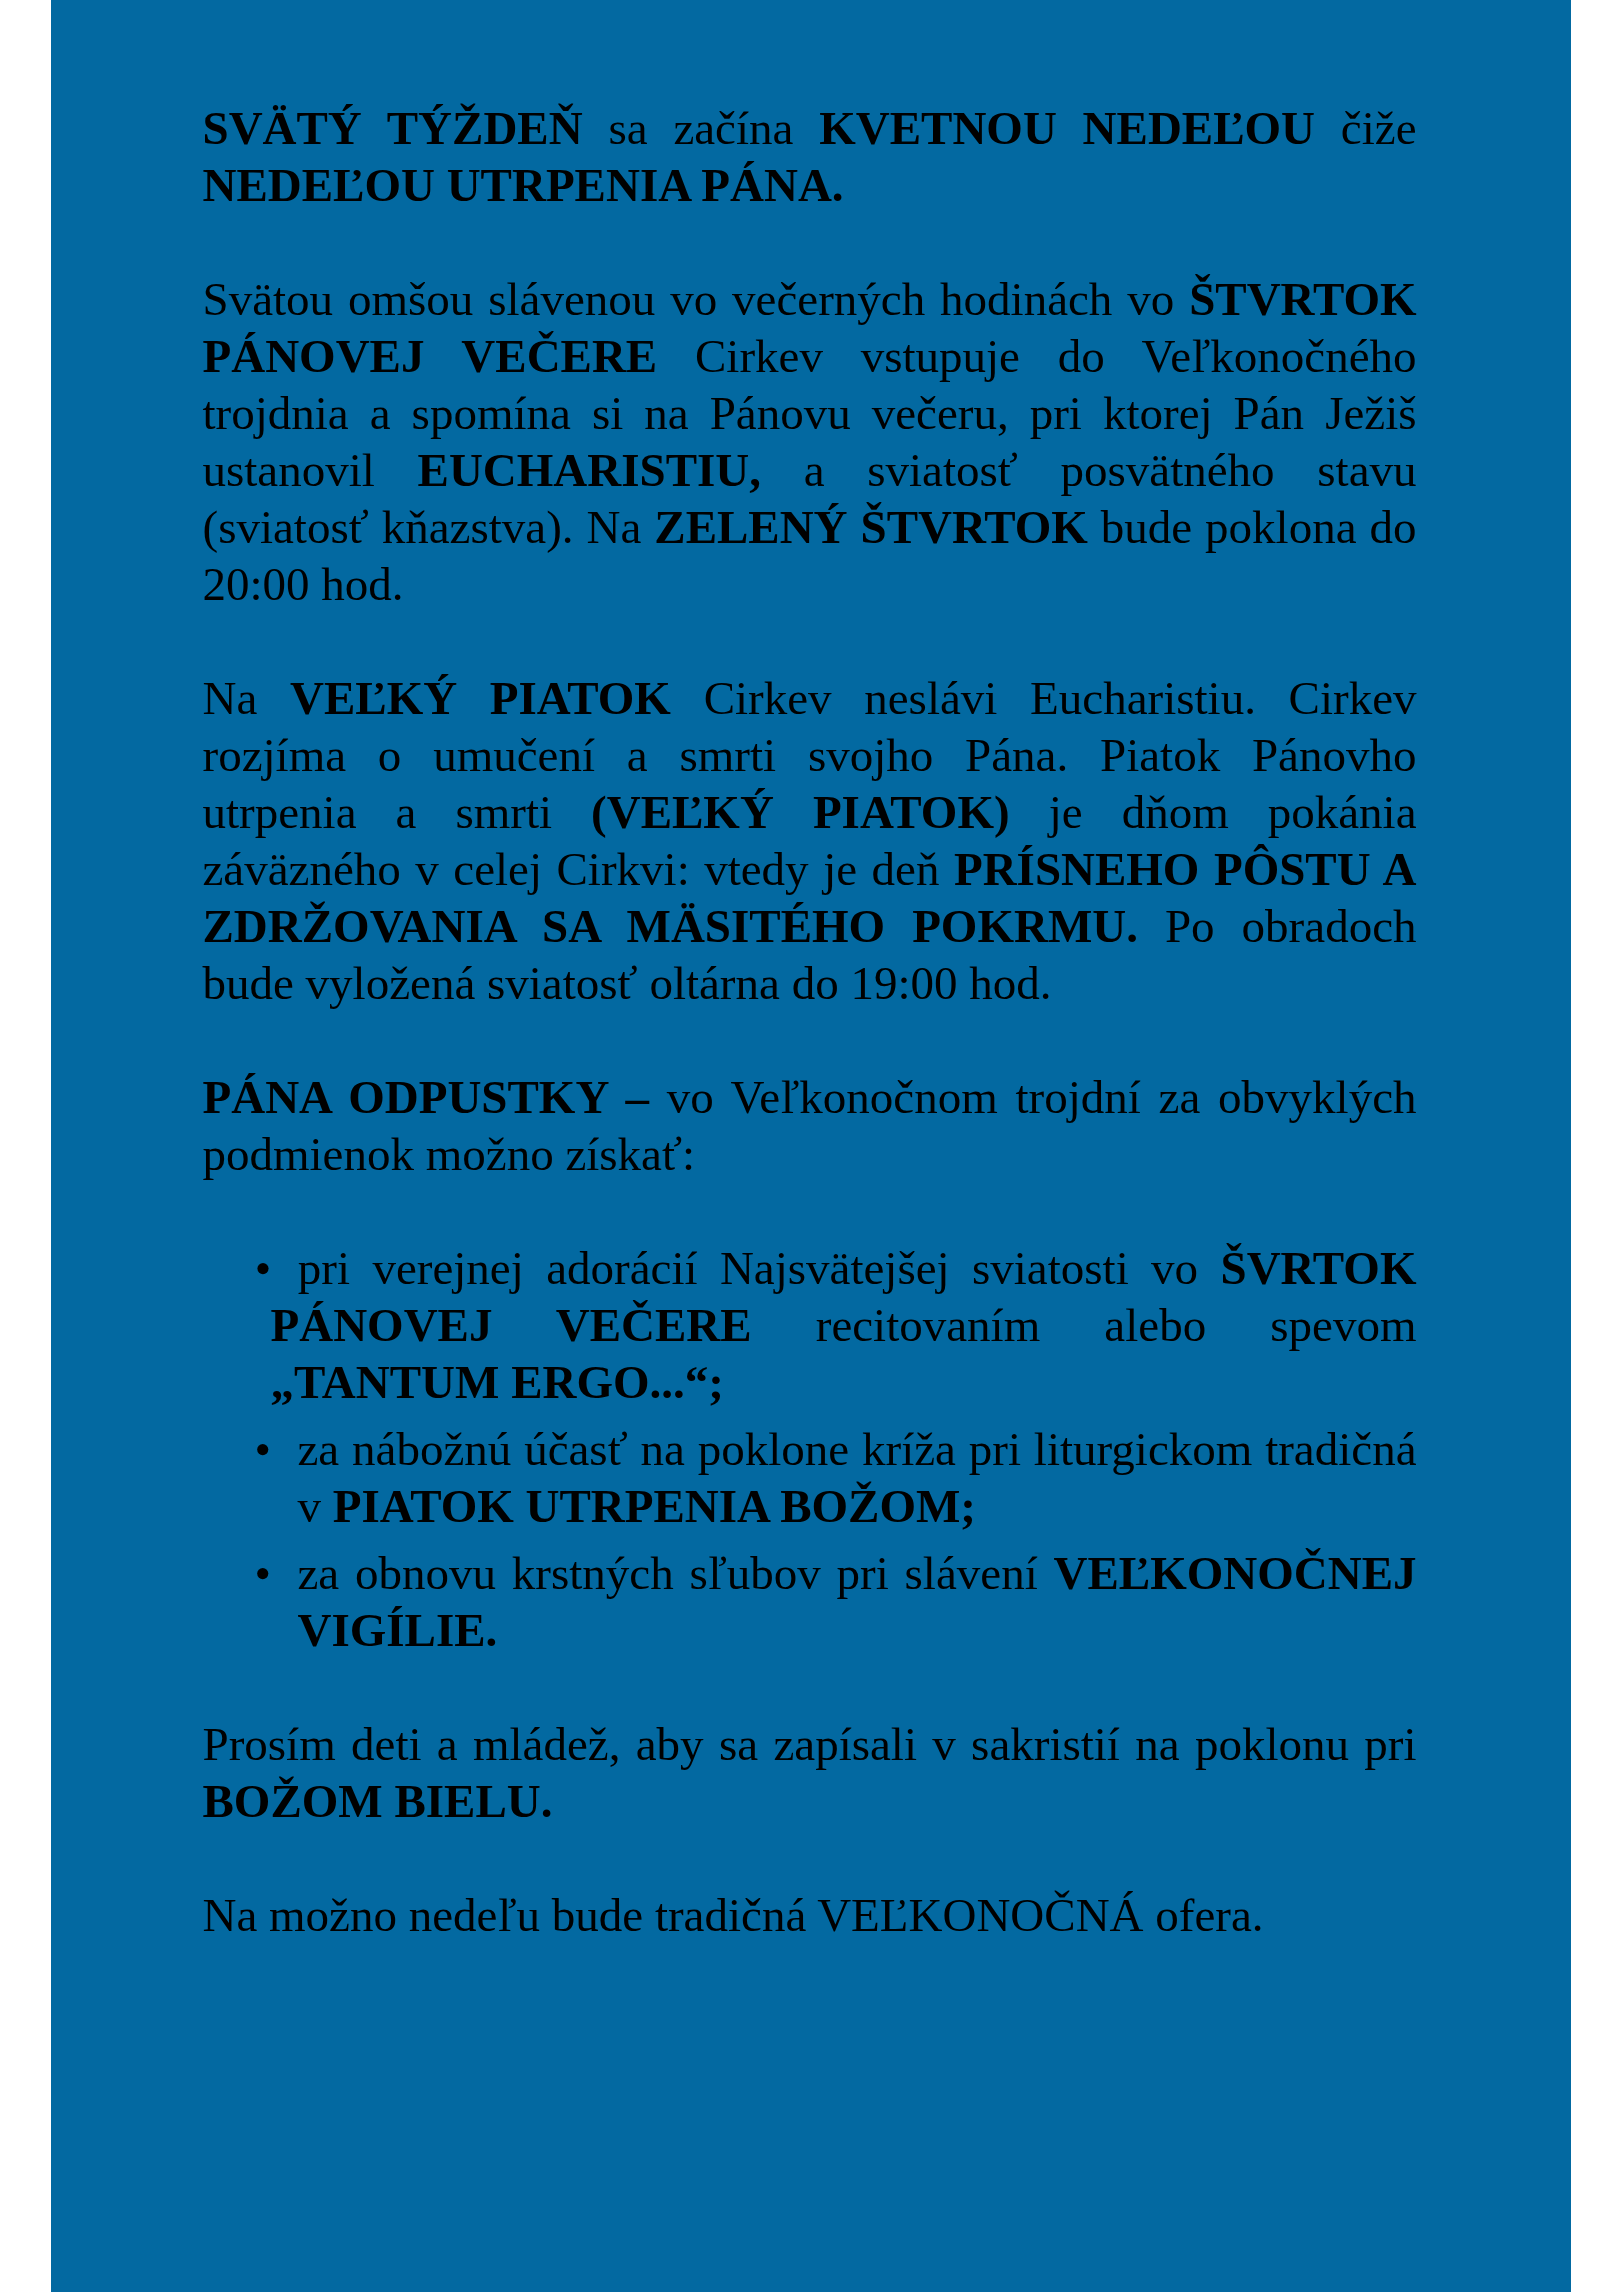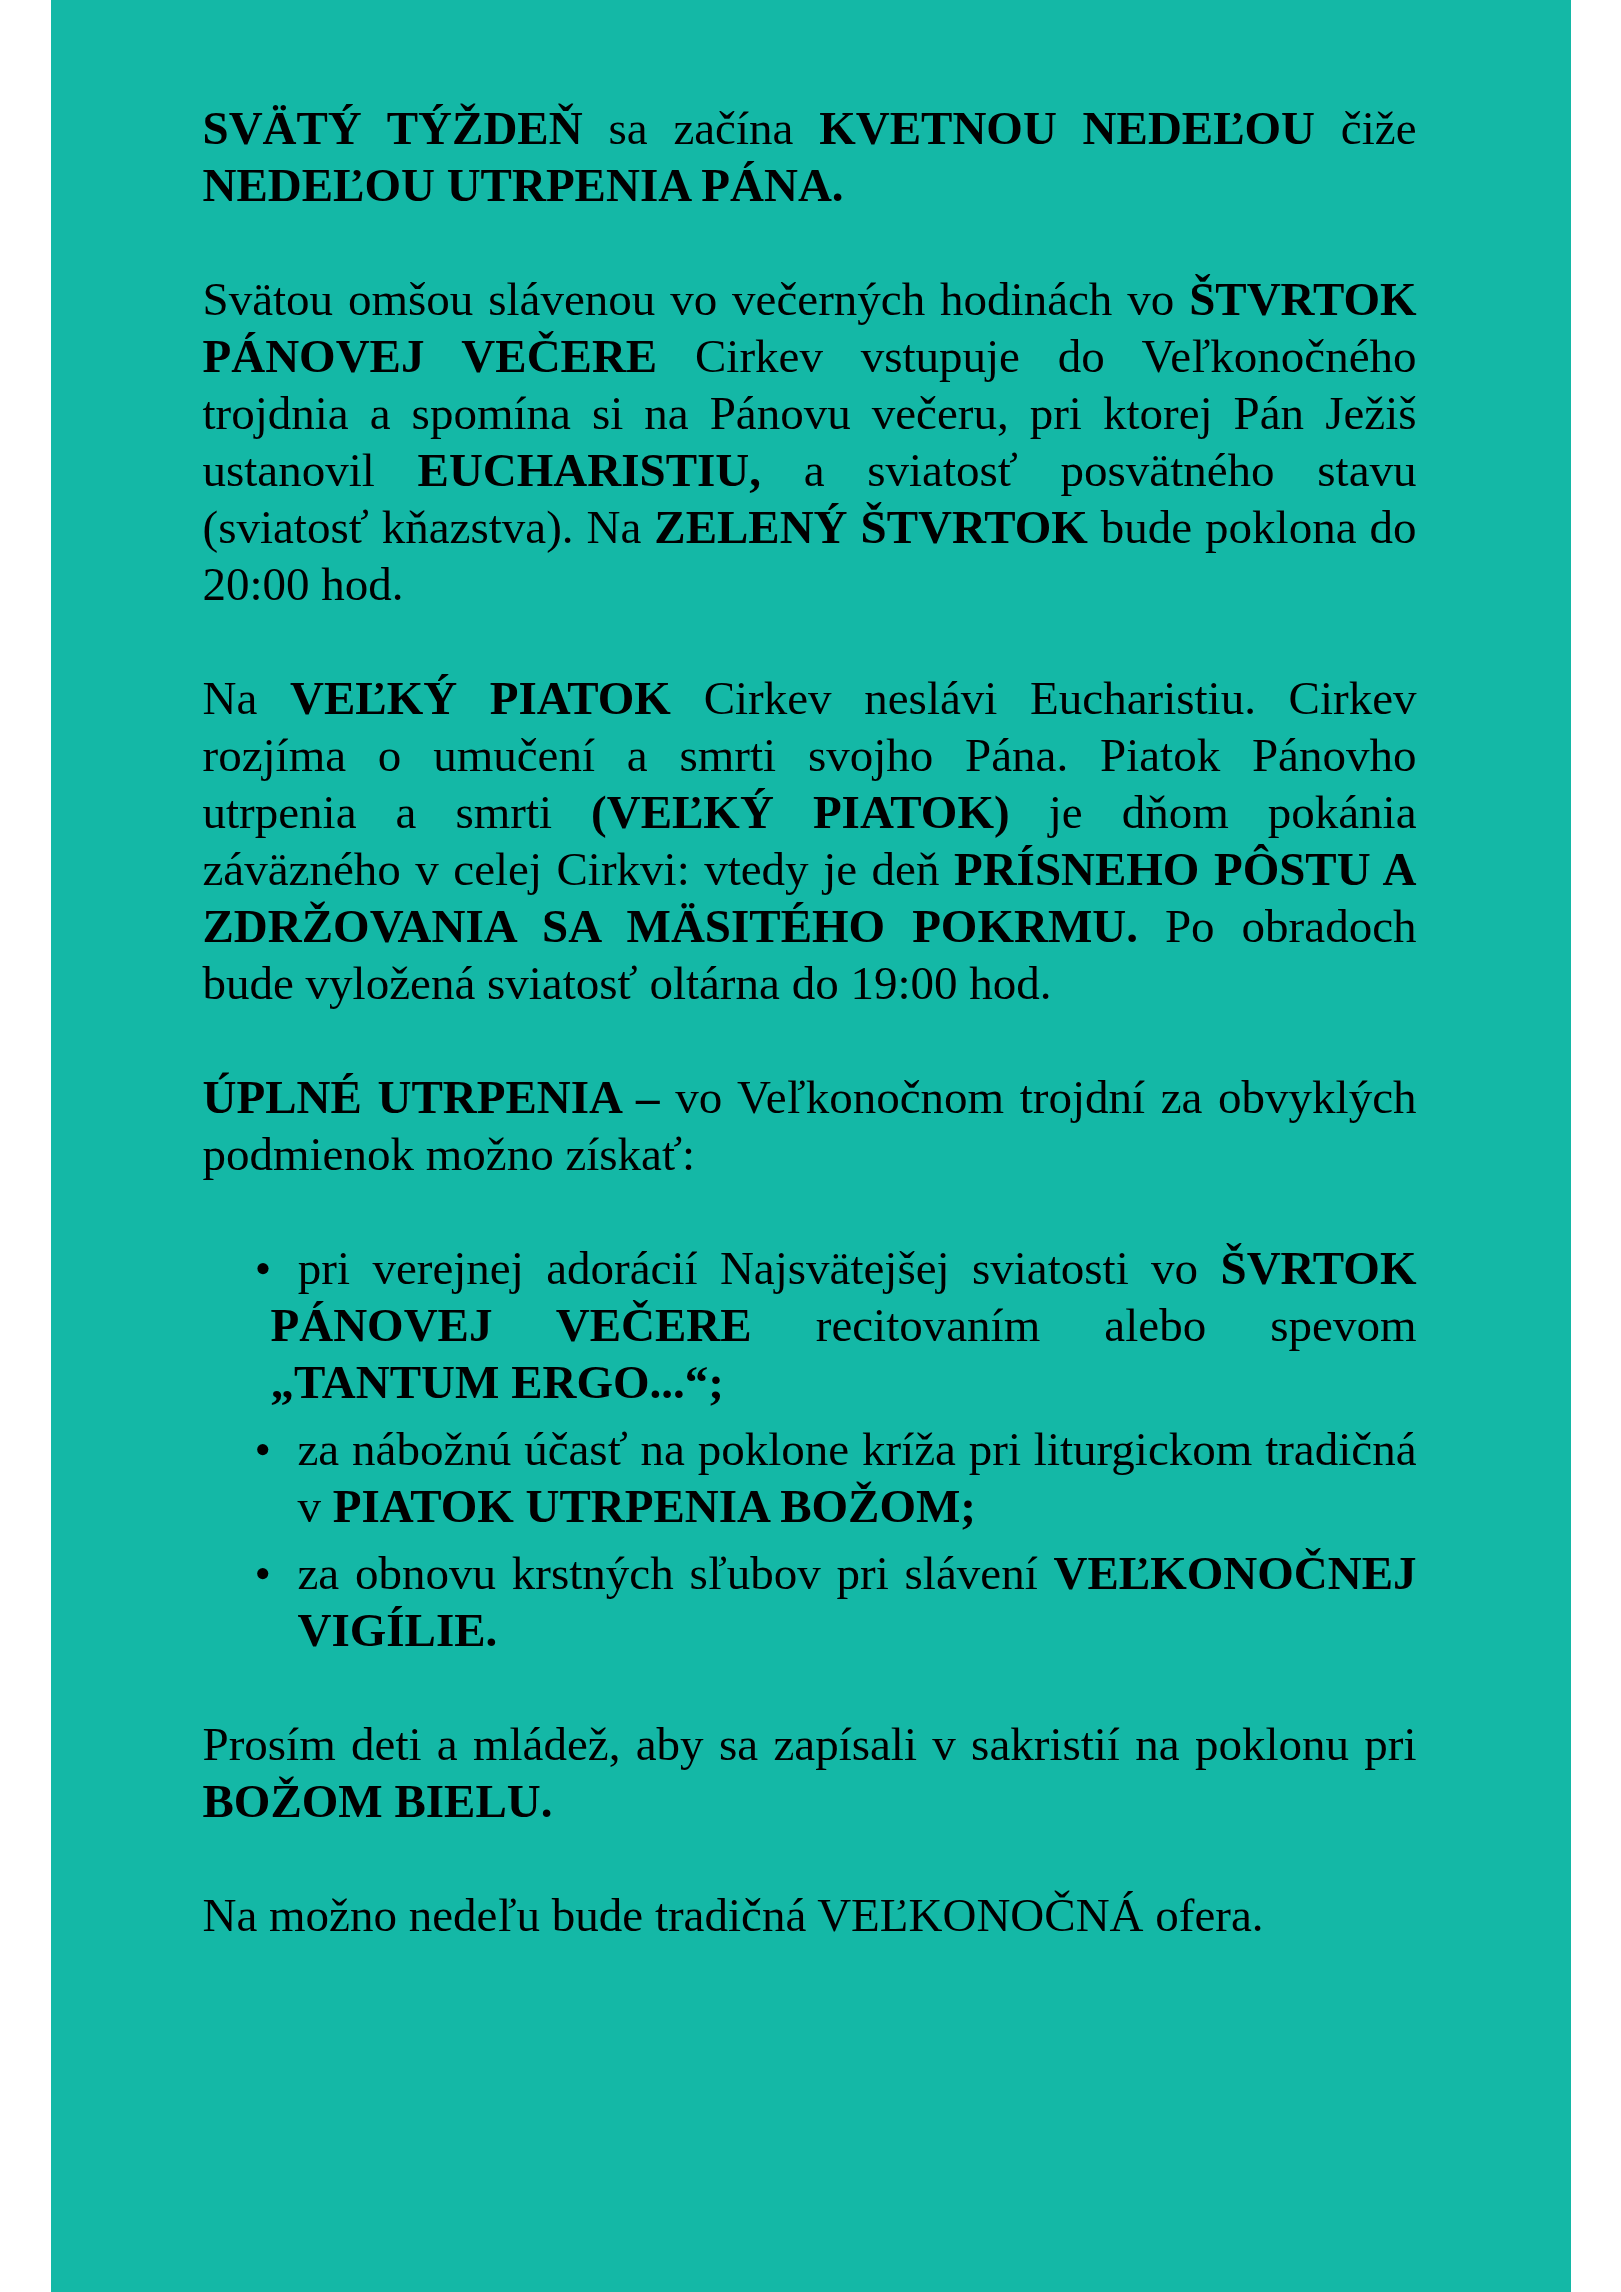--- a/index.html
+++ b/index.html
@@ -5,21 +5,21 @@
   html, body {
     margin: 0;
     padding: 0;
     background: #ffffff;
   }
   .page {
     position: relative;
     width: 1520px;
     height: 2293px;
     margin: 0 auto;
-    background: #14b8a6;
+    background: #0369a1;
     color: #000000;
     box-sizing: border-box;
     padding: 100px 154px 0 152px;
     font-family: "Liberation Serif", "DejaVu Serif", serif;
     font-size: 47px;
     line-height: 57px;
     text-align: justify;
     overflow: hidden;
   }
   .para {
@@ -56,21 +56,21 @@
 
 <div class="page">
 
   <p class="para"><span class="b">SVÄTÝ TÝŽDEŇ</span><span> sa začína </span><span class="b">KVETNOU NEDEĽOU</span><span> čiže </span><span class="b">NEDEĽOU UTRPENIA PÁNA.</span></p>
 
   <p class="para"><span>Svätou omšou slávenou vo večerných hodinách vo </span><span class="b">ŠTVRTOK PÁNOVEJ VEČERE</span><span> Cirkev vstupuje do Veľkonočného trojdnia a spomína si na Pánovu večeru, pri ktorej Pán Ježiš ustanovil </span><span class="b">EUCHARISTIU,</span><span> a sviatosť posvätného stavu (sviatosť kňazstva). Na </span><span class="b">ZELENÝ ŠTVRTOK</span><span> bude poklona do 20:00 hod.</span></p>
 
   <p class="para"><span>Na </span><span class="b">VEĽKÝ PIATOK</span><span> Cirkev neslávi Eucharistiu. Cirkev rozjíma o umučení a smrti svojho Pána. Piatok Pánovho utrpenia a smrti </span><span class="b">(VEĽKÝ PIATOK)</span><span> je dňom pokánia záväzného v celej Cirkvi: vtedy je deň </span><span class="b">PRÍSNEHO PÔSTU A ZDRŽOVANIA SA MÄSITÉHO POKRMU.</span><span> Po obradoch bude vyložená sviatosť oltárna do 19:00 hod.</span></p>
 
 
-  <p class="para"><span class="b">ÚPLNÉ UTRPENIA –</span><span> vo Veľkonočnom trojdní za obvyklých podmienok možno získať:</span></p>
+  <p class="para"><span class="b">PÁNA ODPUSTKY –</span><span> vo Veľkonočnom trojdní za obvyklých podmienok možno získať:</span></p>
 
   <ul class="bullet-list">
     <li class="li-first"><span class="bullet">•</span><span>pri verejnej adorácií Najsvätejšej sviatosti vo </span><span class="b">ŠVRTOK PÁNOVEJ VEČERE</span><span> recitovaním alebo spevom </span><span class="b">„TANTUM ERGO...“;</span></li>
     <li><span class="bullet">•</span><span>za nábožnú účasť na poklone kríža pri liturgickom tradičná v </span><span class="b">PIATOK UTRPENIA BOŽOM;</span></li>
     <li><span class="bullet">•</span><span>za obnovu krstných sľubov pri slávení </span><span class="b">VEĽKONOČNEJ VIGÍLIE.</span></li>
   </ul>
 
   <p class="para"><span>Prosím deti a mládež, aby sa zapísali v sakristií na poklonu pri </span><span class="b">BOŽOM BIELU.</span></p>
 
   <p class="para"><span>Na možno nedeľu bude tradičná VEĽKONOČNÁ ofera.</span></p>

